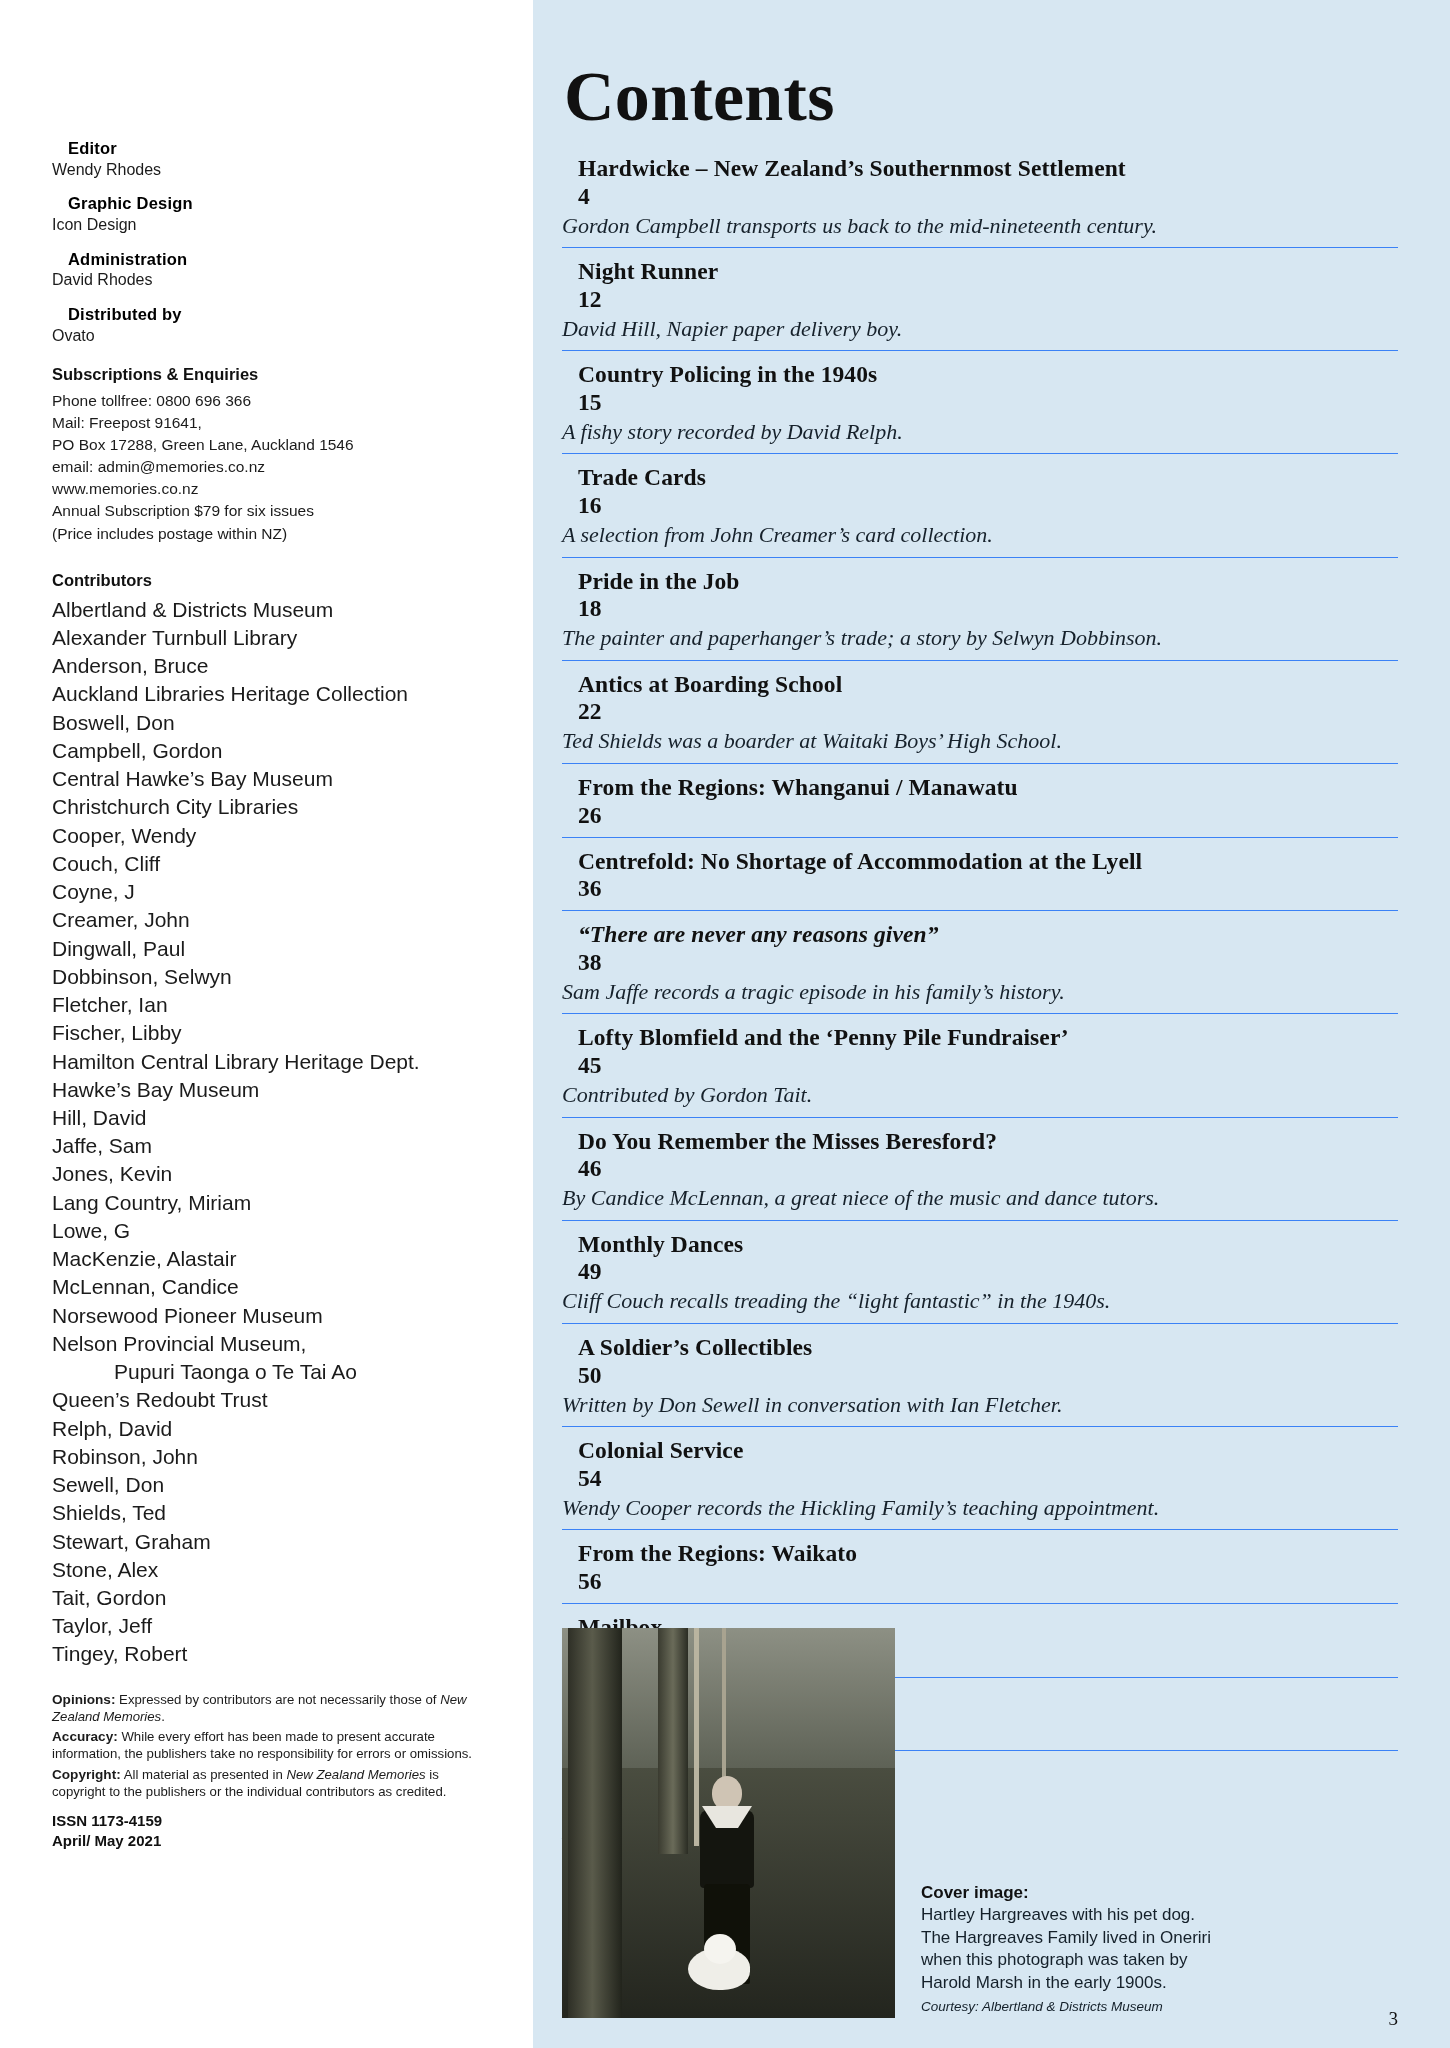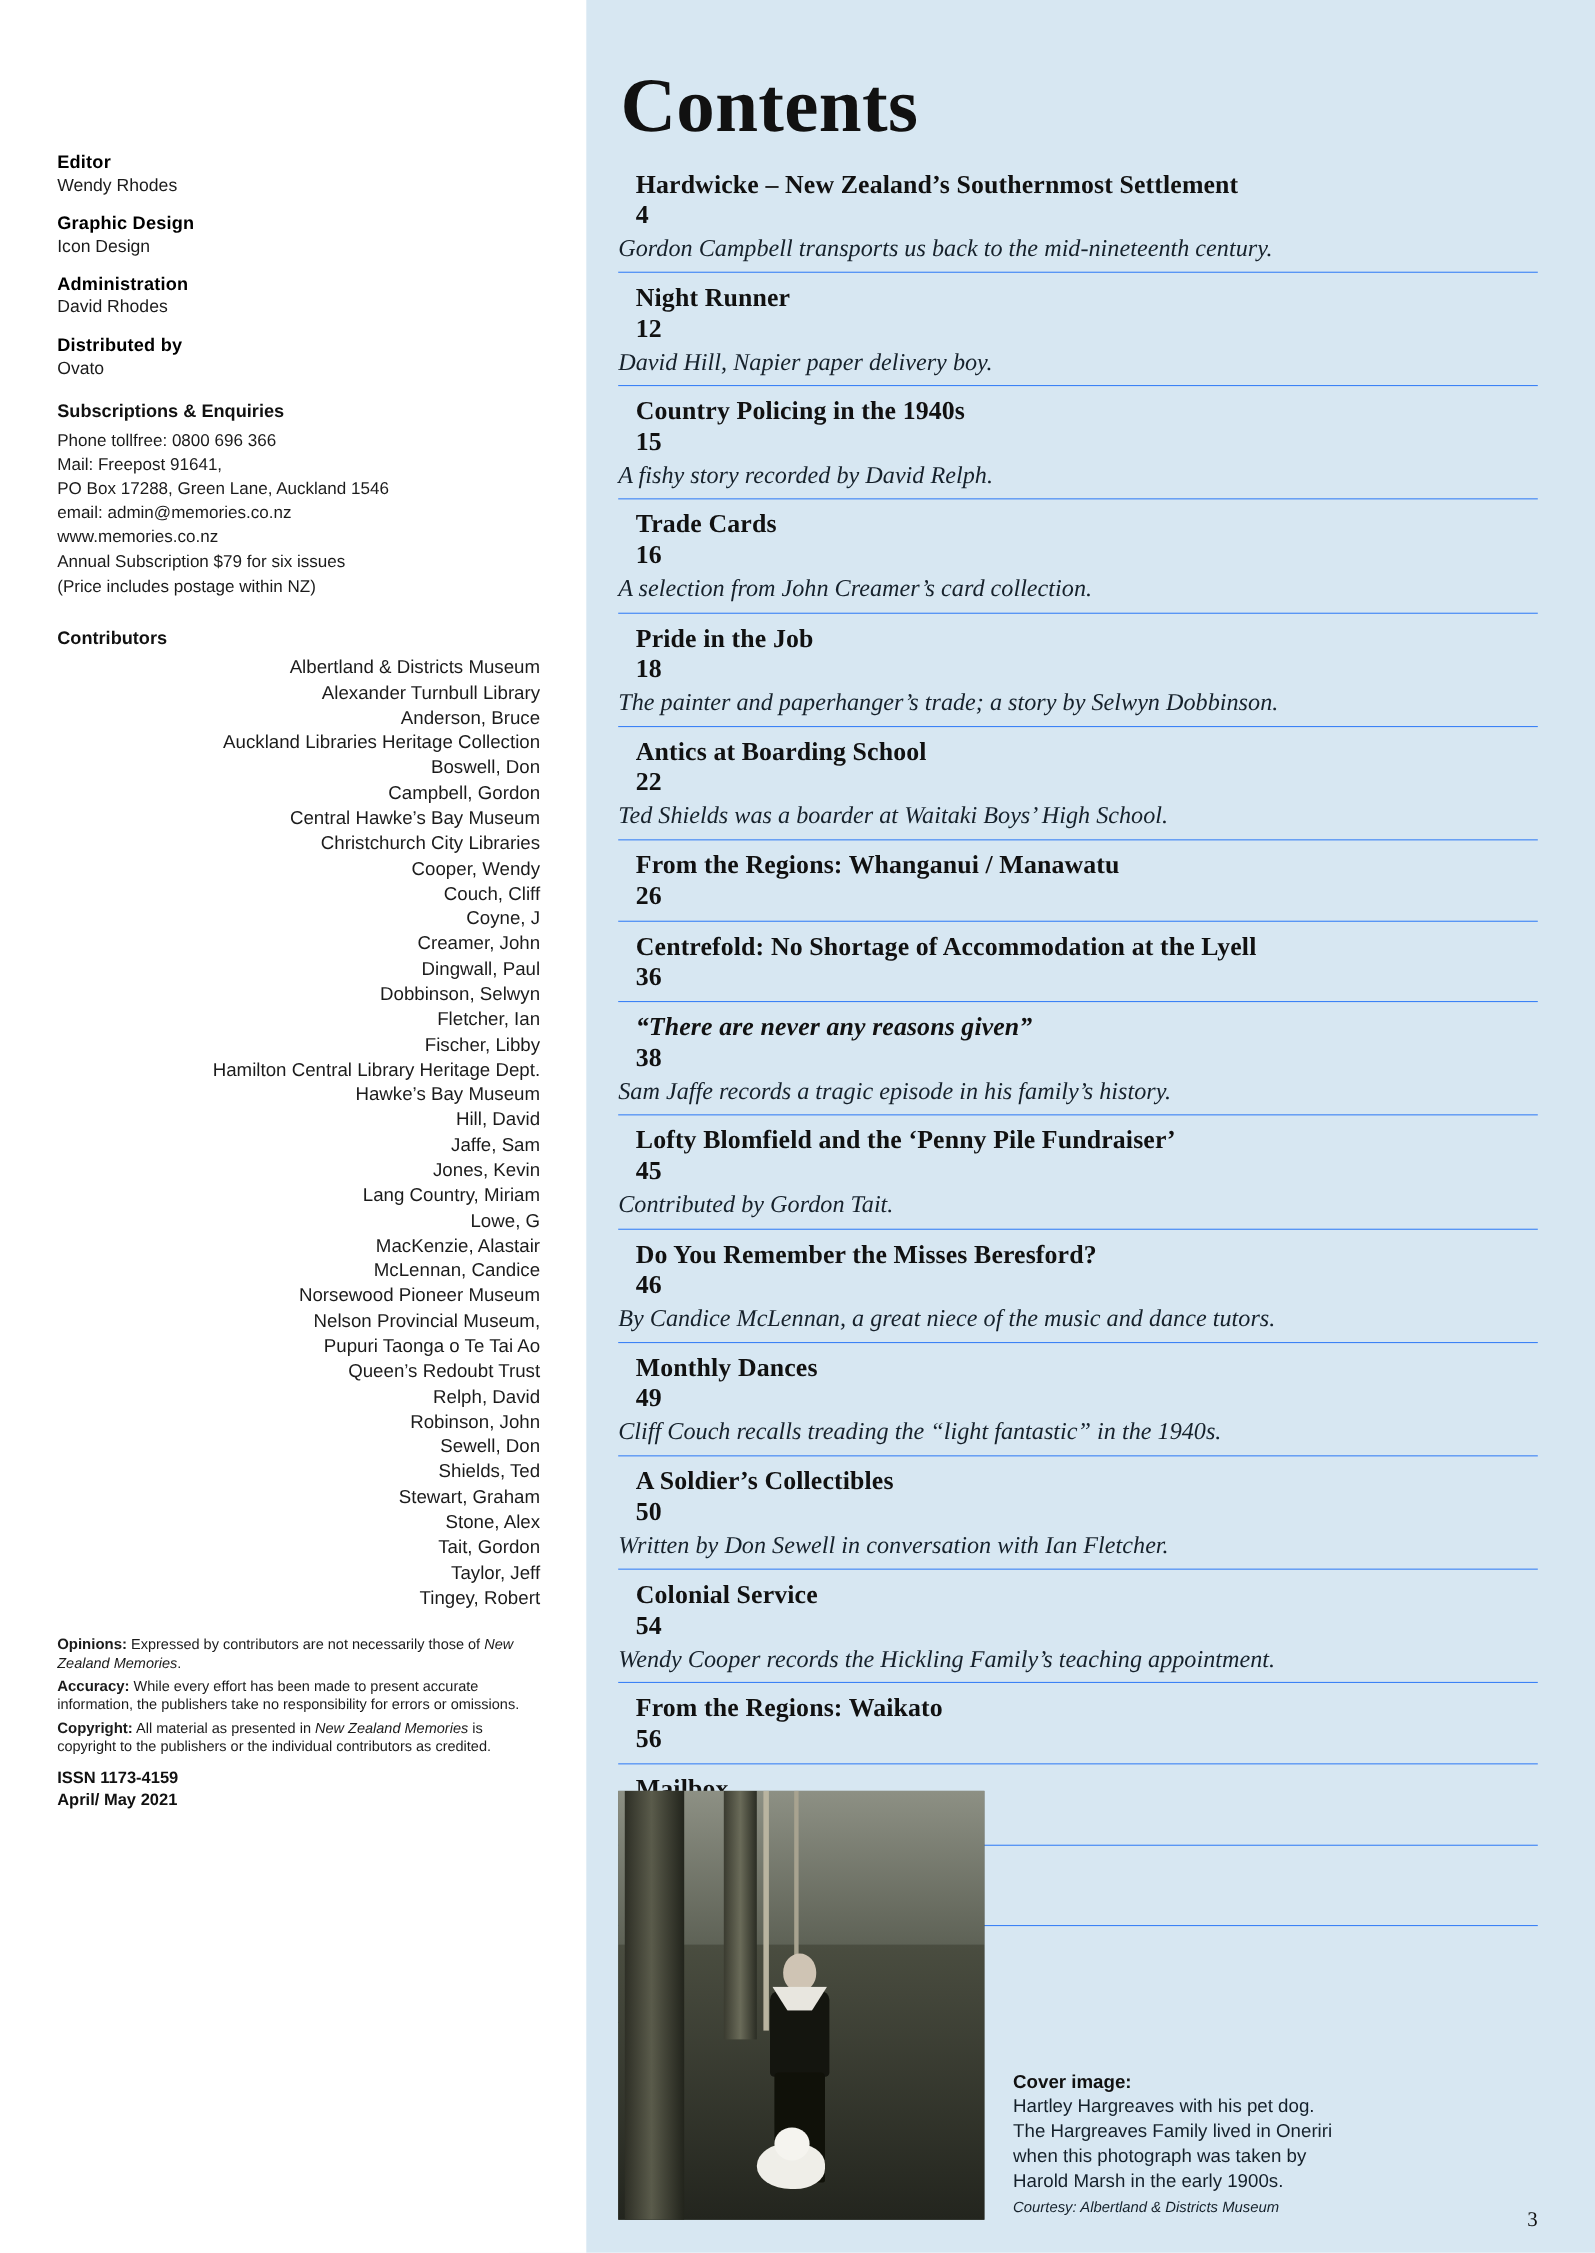--- a/index.html
+++ b/index.html
@@ -30,21 +30,21 @@
     padding: 138px 42px 0 52px;
   }
   .masthead-block {
     margin-bottom: 4px;
   }
   .mh-role {
     font-size: 16.5px;
     font-weight: bold;
     letter-spacing: .2px;
     color: #000;
-    margin: 0 0 1px 0;
+    margin: 0 0 1px 16px;
     line-height: 1.25;
   }
   .mh-name {
     font-size: 16px;
     color: #1b1b1b;
     margin: 0 0 13px 0;
     line-height: 1.3;
   }
   .subs-head {
     font-size: 16.5px;
@@ -60,24 +60,23 @@
     font-size: 16.5px;
     font-weight: bold;
     margin: 26px 0 6px 0;
   }
   .contrib-list {
     list-style: none;
     margin: 0;
     padding: 0;
   }
   .contrib-list li {
-    font-size: 17px;
+    font-size: 21px;
     line-height: 1.345;
     color: #1b1b1b;
-    text-align: right;
   }
   .contrib-list li.indented {
     padding-left: 62px;
   }
   .notices {
     margin-top: 22px;
   }
   .notice {
     font-size: 13.2px;
     line-height: 1.28;

